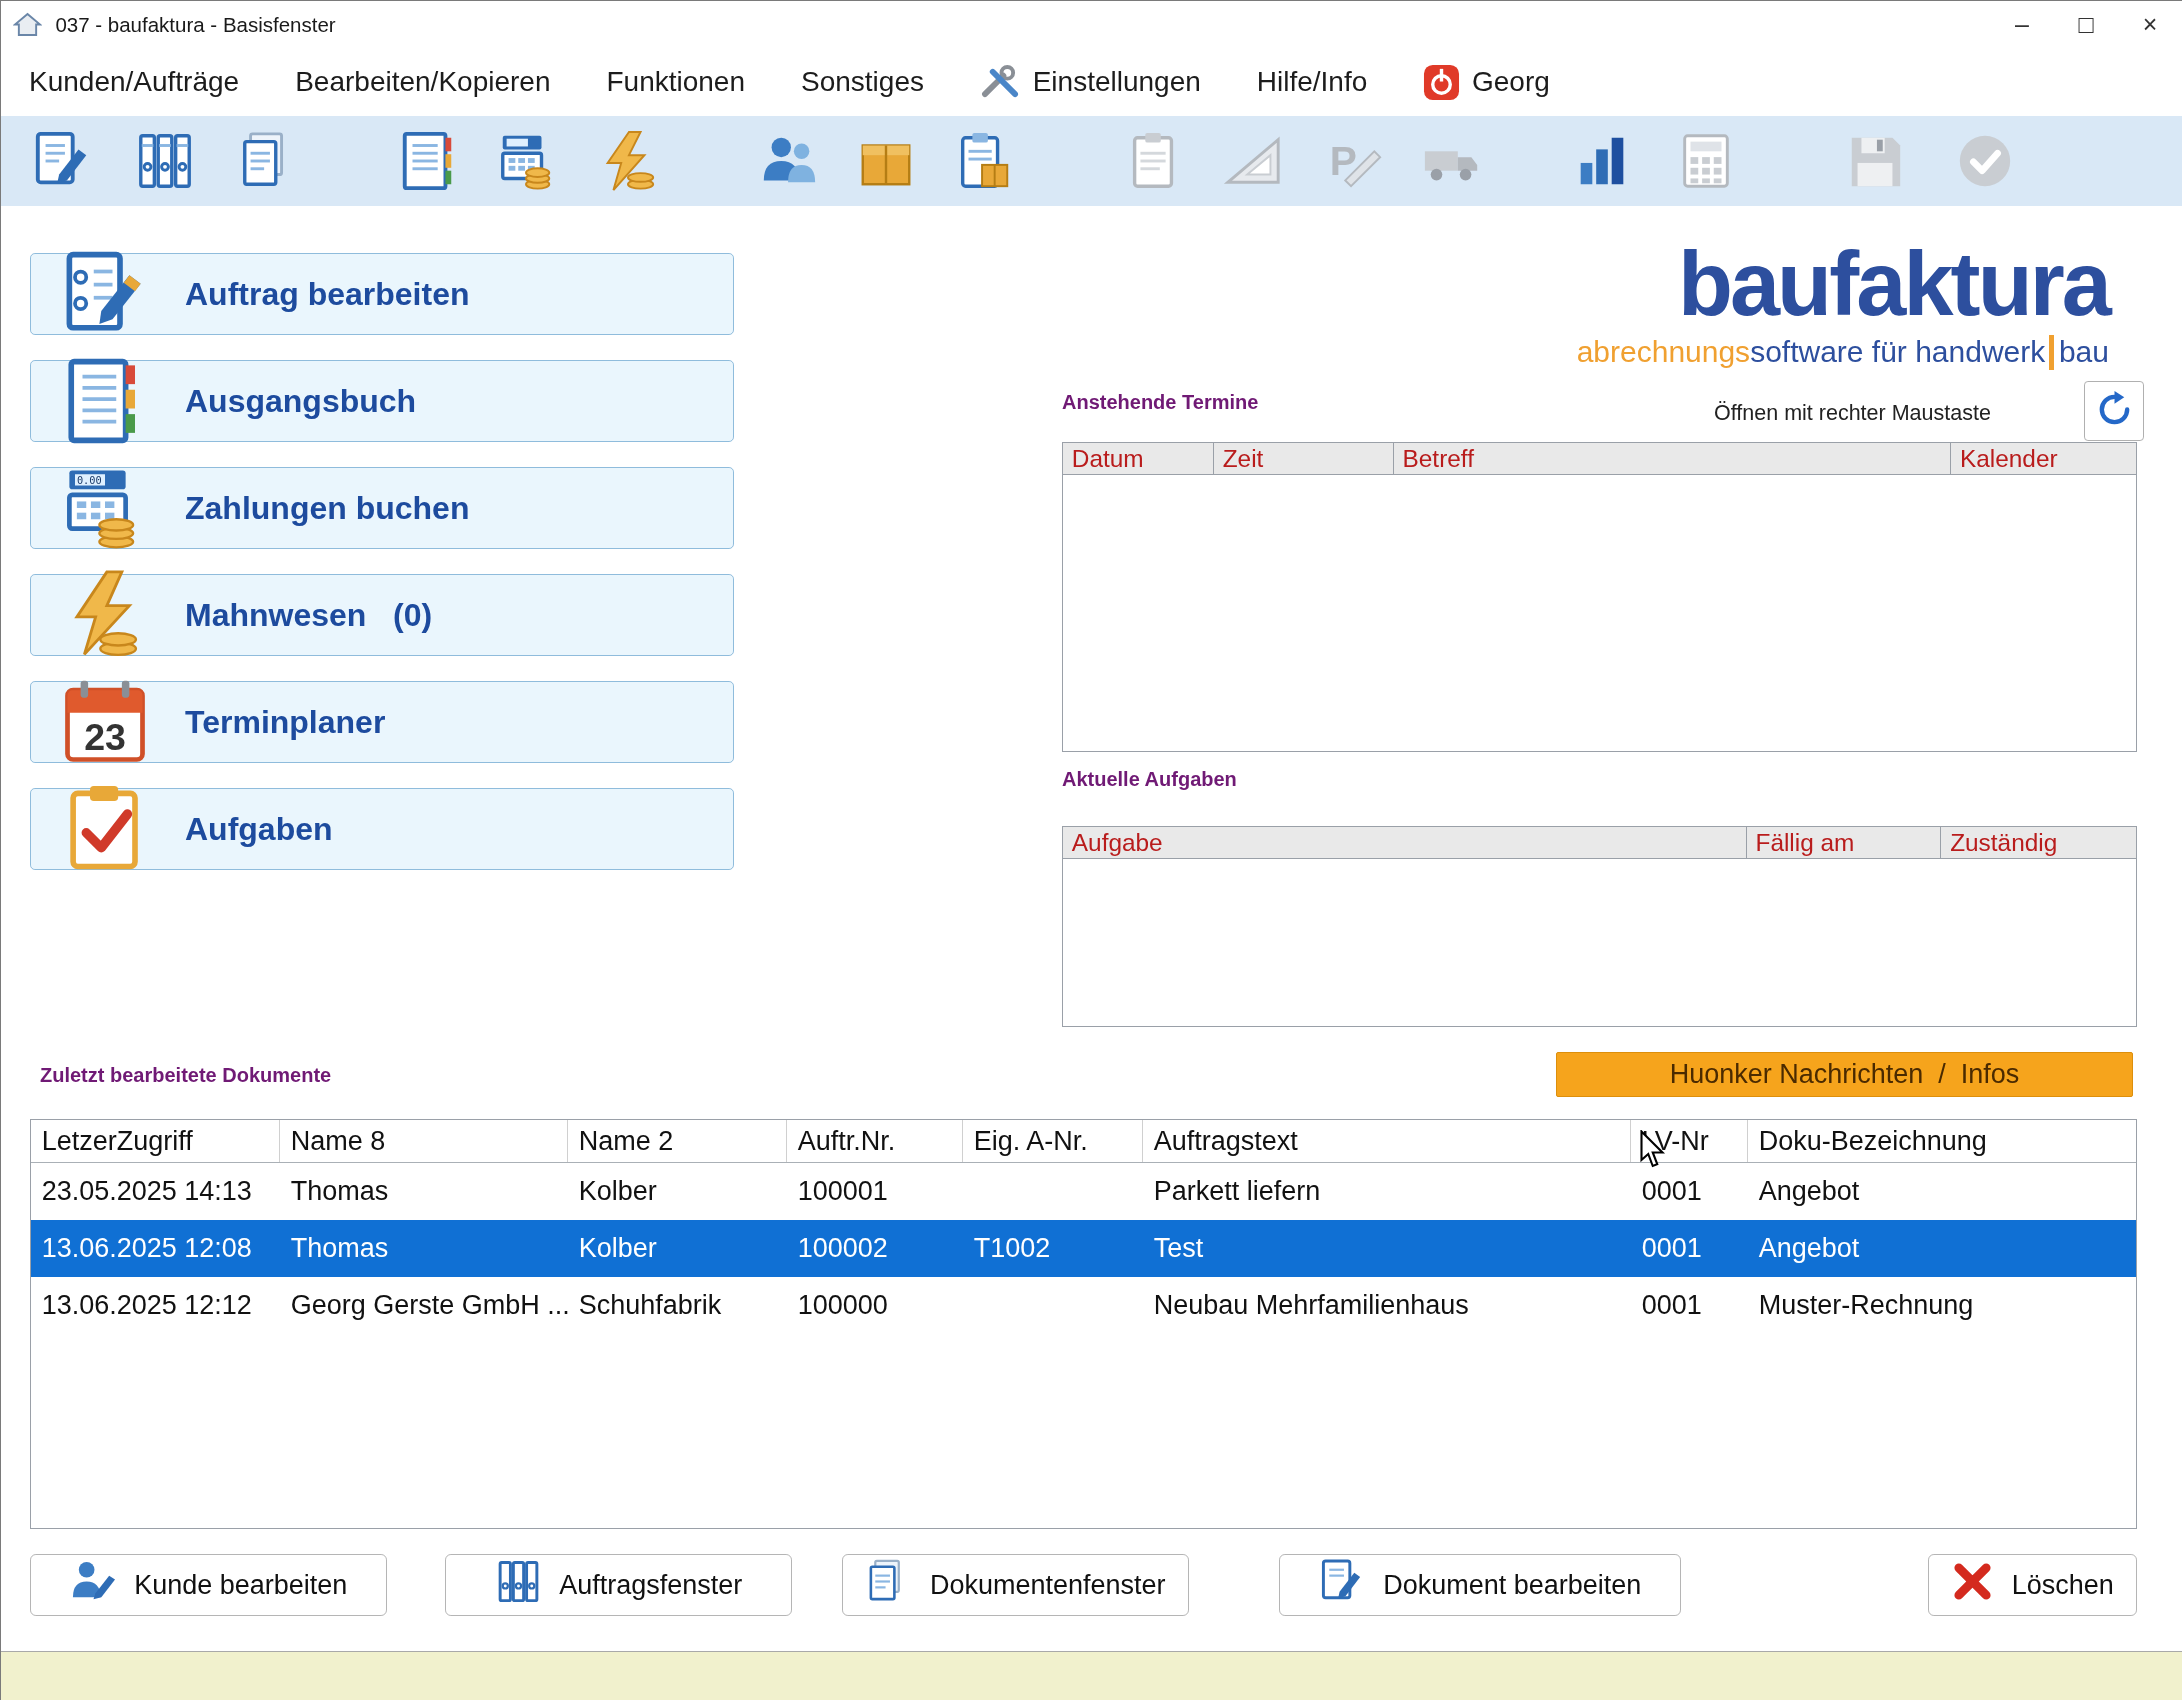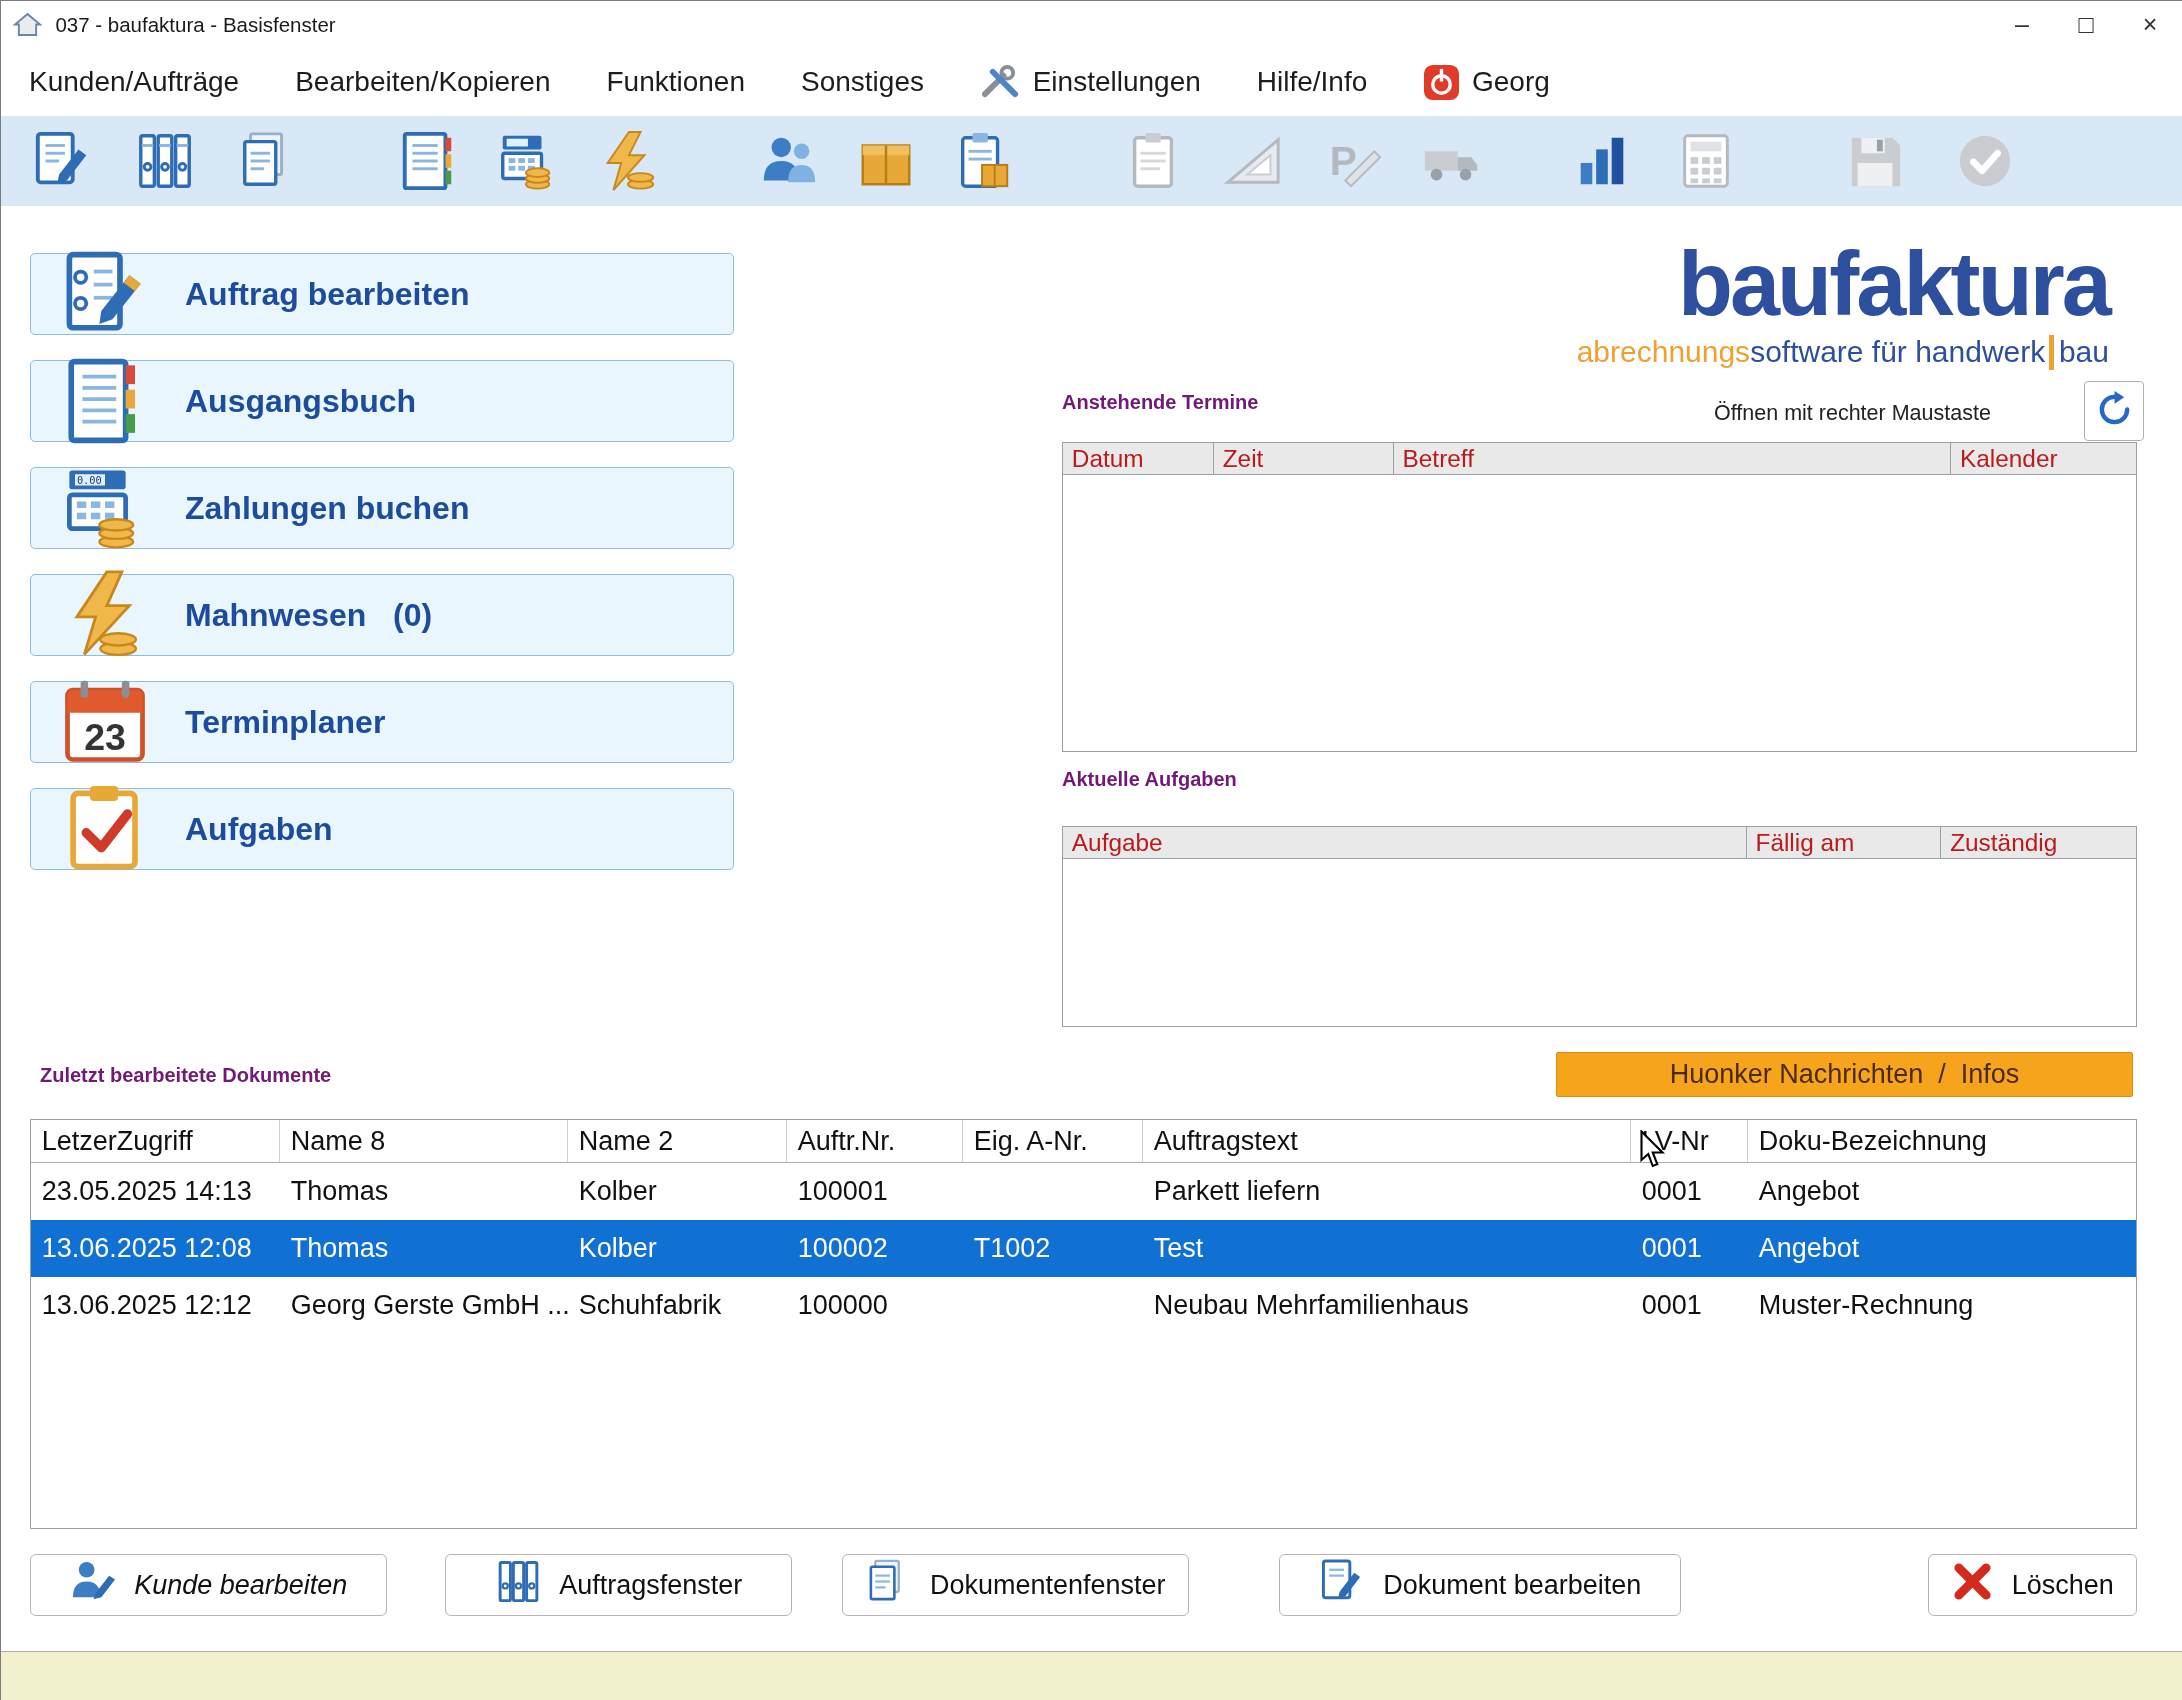--- a/index.html
+++ b/index.html
@@ -64,21 +64,21 @@
     box-sizing:border-box;white-space:nowrap;overflow:hidden;}
   .drow.selected{background:#1070d4;}
   .drow.selected .dc{color:#fff;}
   
   .c0{width:249px;flex:none;} .c1{width:288px;flex:none;} .c2{width:219px;flex:none;}
   .c3{width:176px;flex:none;} .c4{width:180px;flex:none;} .c5{width:488px;flex:none;}
   .c6{width:117px;flex:none;} .c7{width:388px;flex:none;}
   
   .fbtn{position:absolute;top:1553px;height:62px;background:#fff;border:1px solid #b5b5b5;border-radius:5.9px;
     display:flex;align-items:center;justify-content:center;gap:17.6px;font-size:27px;color:#111;box-sizing:border-box;}
-  .fb1{left:29px;width:357px;font-style:italic;} .fb2{left:444px;width:347px;} .fb3{left:841px;width:347px;}
+  .fb1{left:29px;width:357px;} .fb2{left:444px;width:347px;} .fb3{left:841px;width:347px;}
   .fb4{left:1278px;width:402px;} .fb5{left:1927px;width:209px;}
   
   .bottomstrip{position:absolute;left:0;top:1650px;width:100%;height:51px;background:#f1f1cd;border-top:1px solid #a9a9a9;box-sizing:border-box;}
   .cursor{position:absolute;left:1636px;top:1129px;z-index:50;}
 </style>
 </head>
 <body>
 
 <div class="screen">
 

